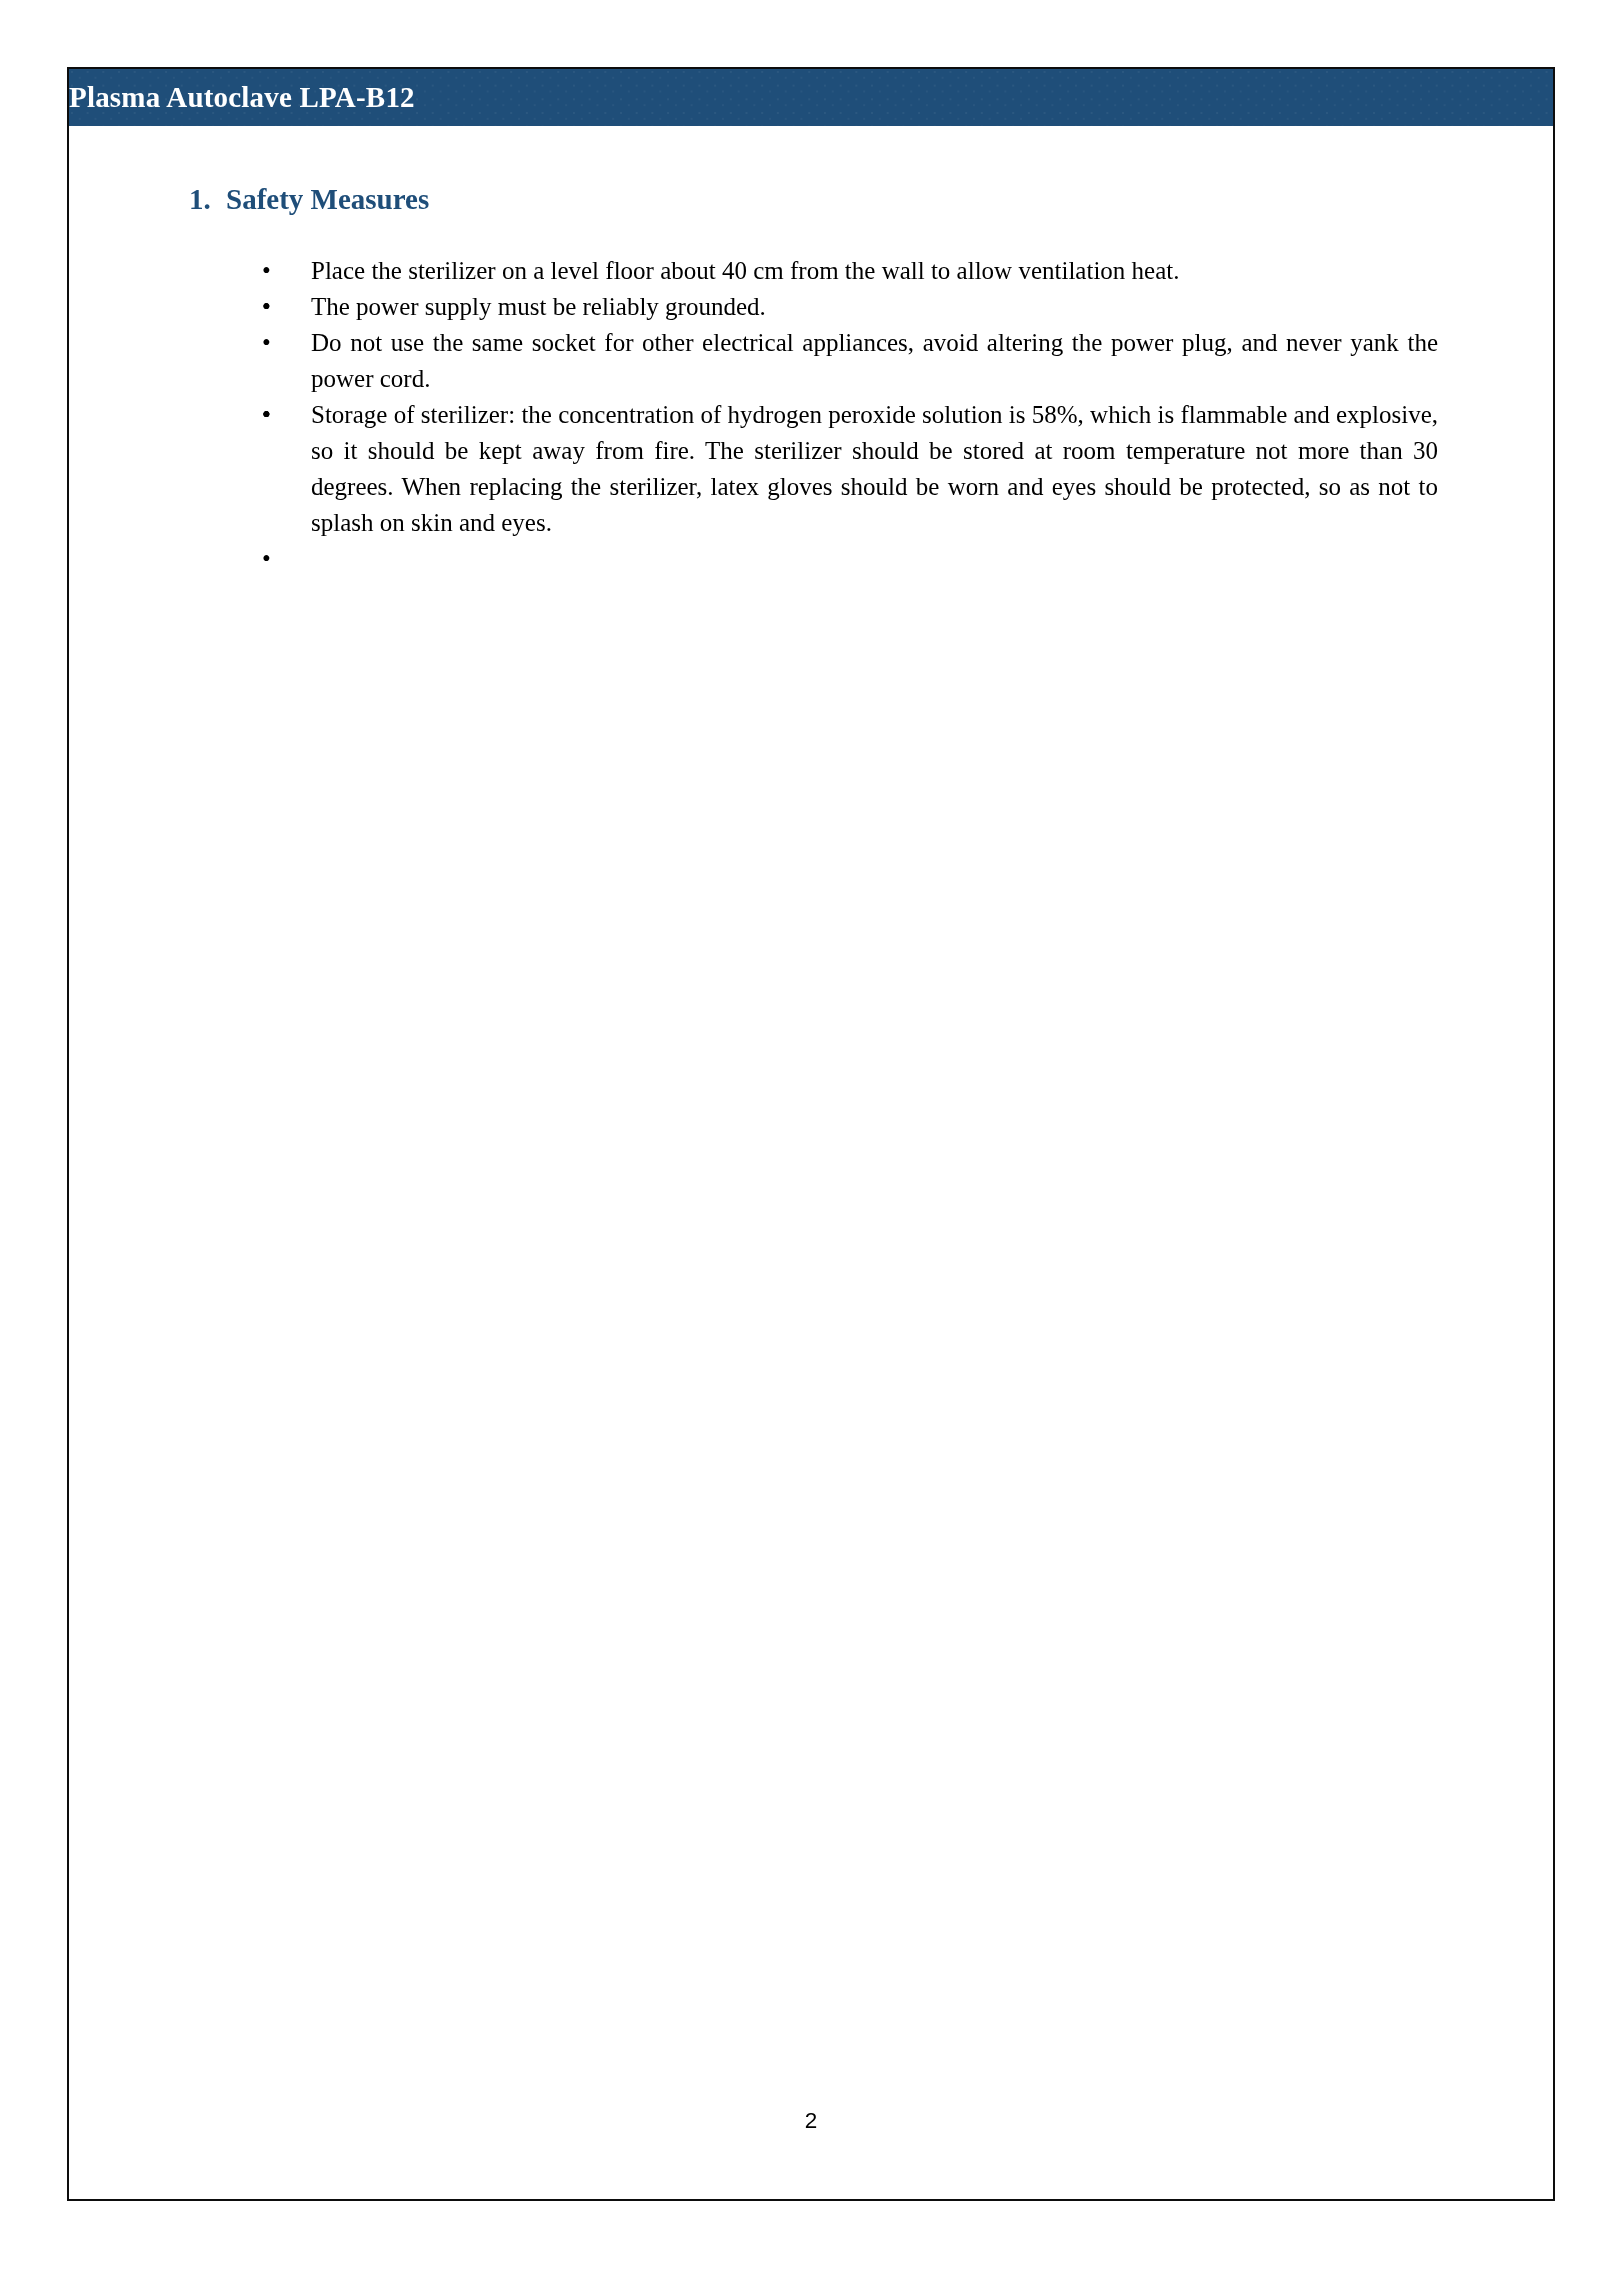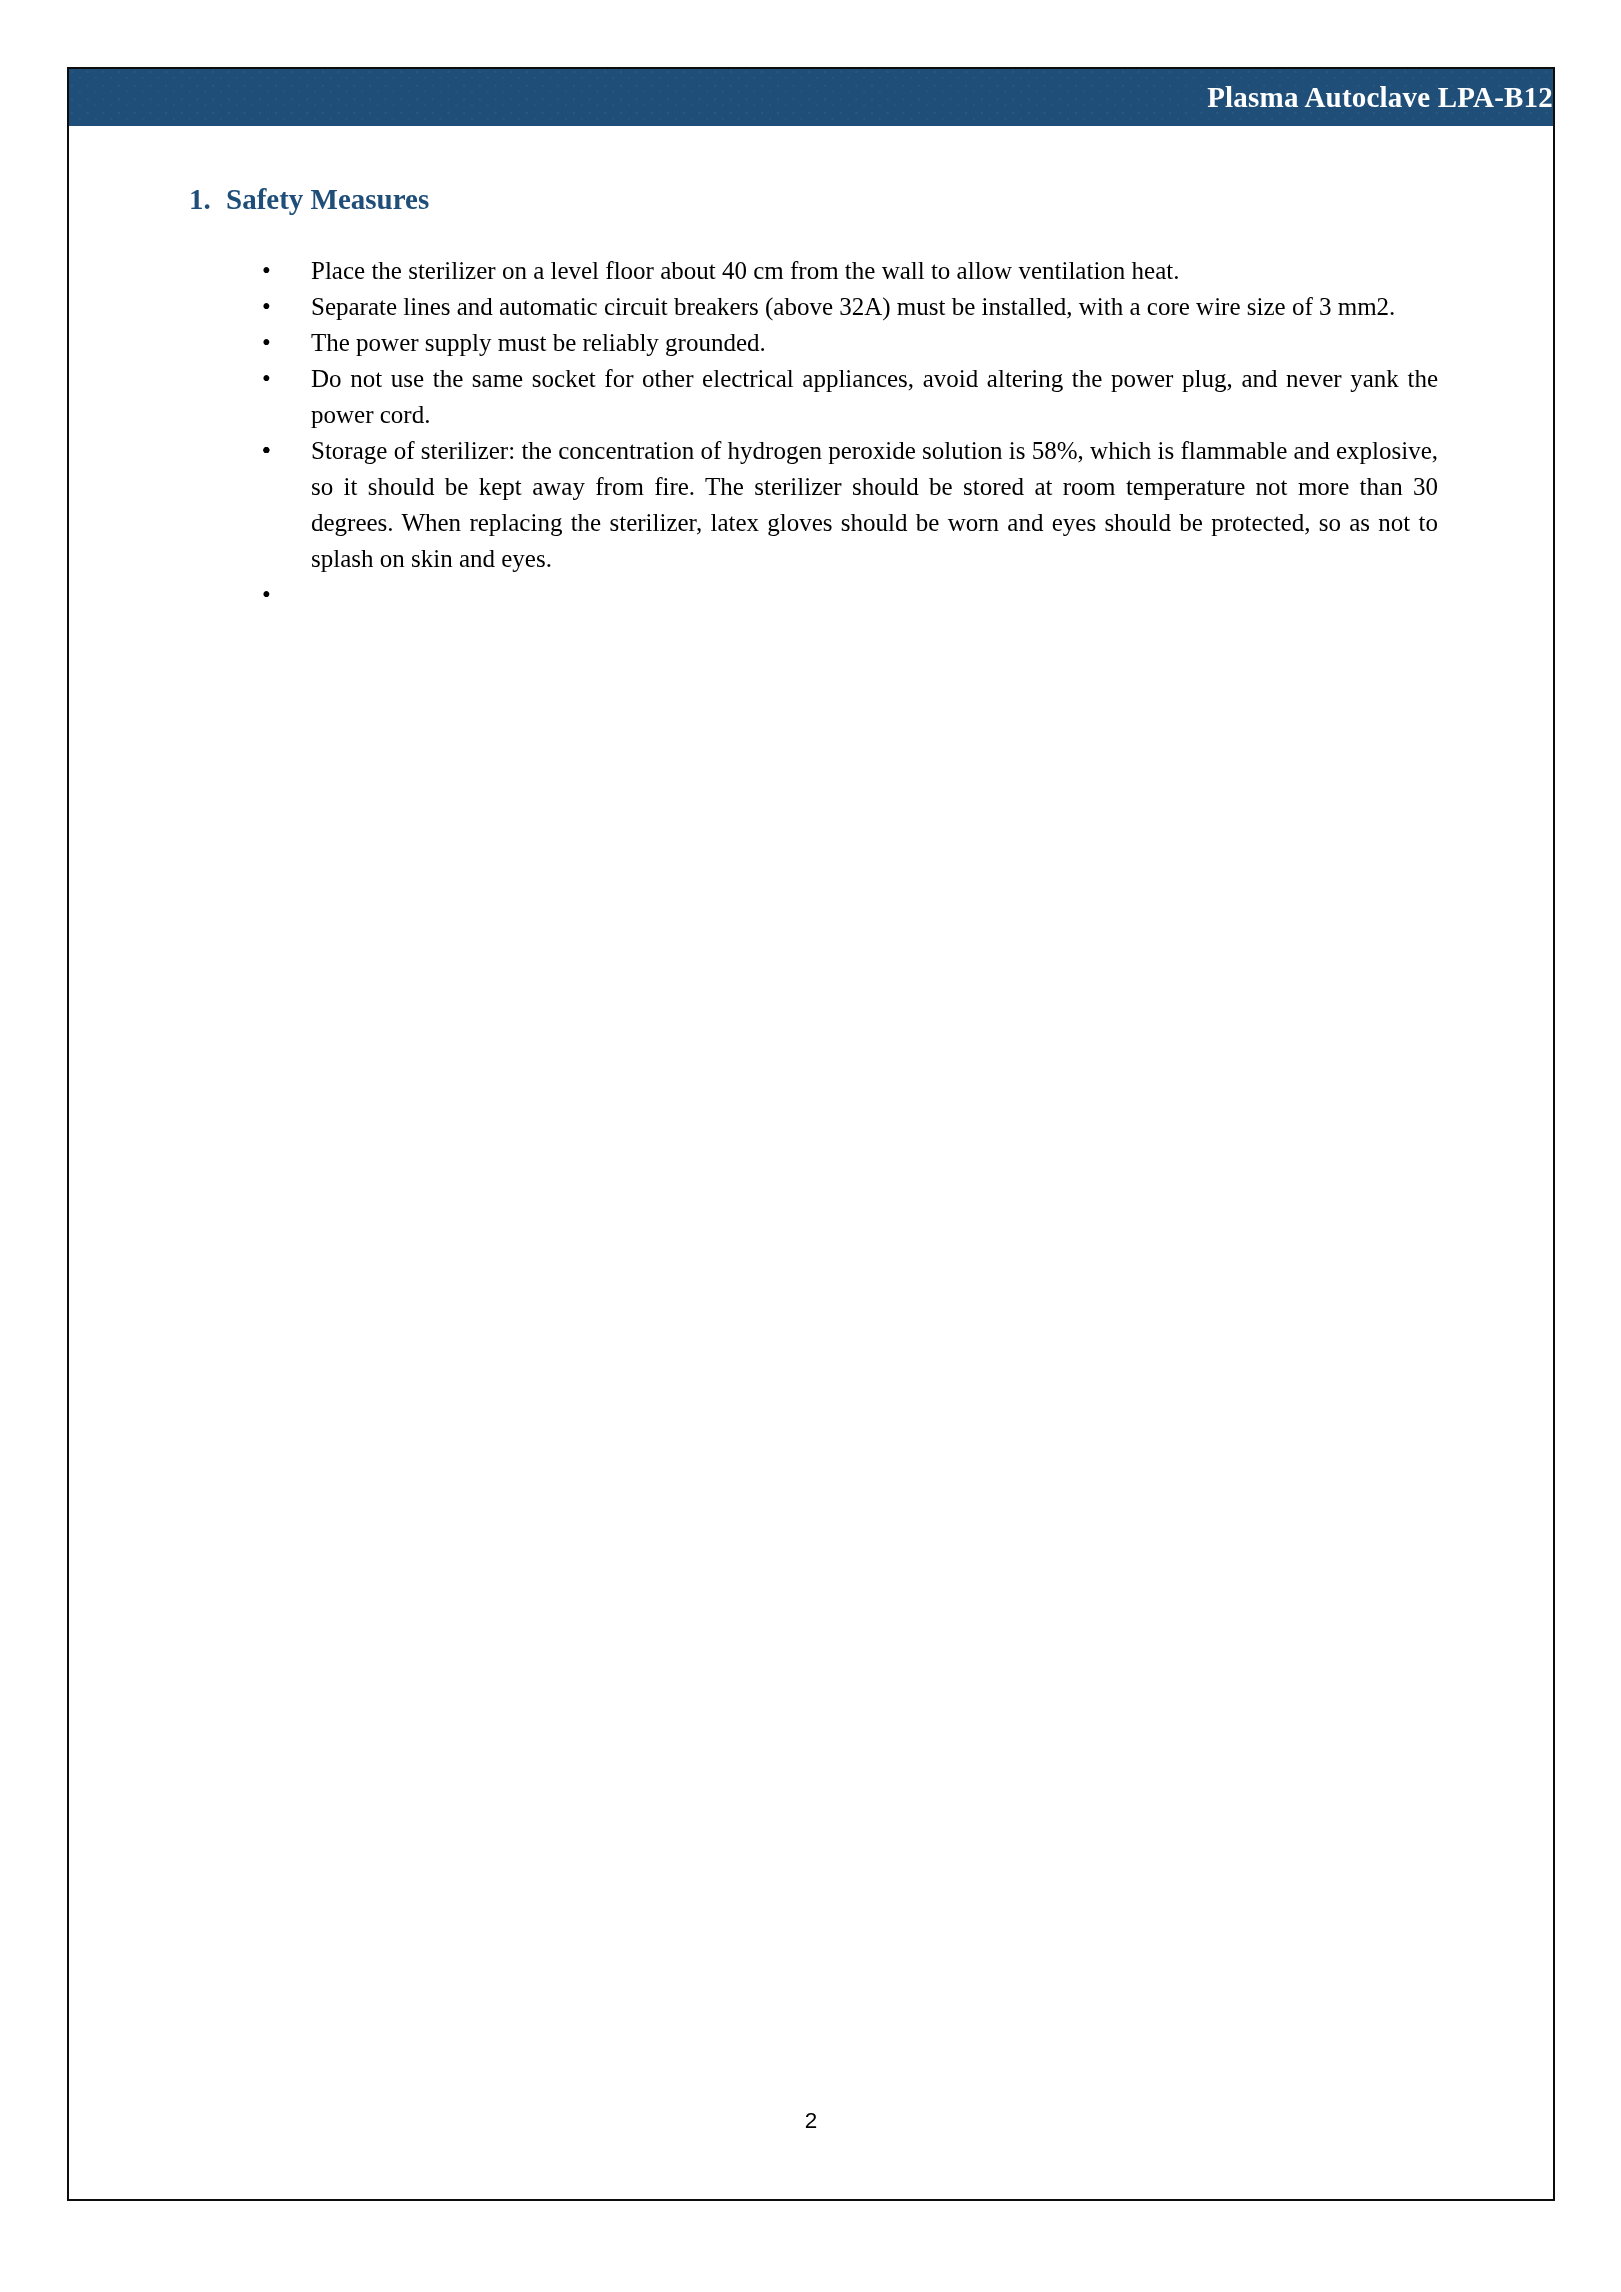--- a/index.html
+++ b/index.html
@@ -32,21 +32,21 @@
     top: 0;
     right: 0;
     height: 57px;
     background-color: #1f4e79;
     background-image:
       radial-gradient(circle at 2.9px 2.9px, rgba(255,255,255,0.055) 1px, transparent 1.4px),
       radial-gradient(circle at 10.8px 8.8px, rgba(255,255,255,0.045) 1px, transparent 1.4px);
     background-size: 15.7px 13.7px, 15.7px 13.7px;
     display: flex;
     align-items: center;
-    justify-content: flex-end;
+    justify-content: flex-start;
   }
   .header-title {
     color: #ffffff;
     font-family: "Liberation Serif", "DejaVu Serif", serif;
     font-weight: bold;
     font-size: 29px;
     letter-spacing: 0.2px;
     line-height: 1;
   }
   .content {
@@ -124,21 +124,21 @@
     </div>
 
     <div class="content">
 
       <div class="section-heading">
         <span class="num">1.</span><span>Safety Measures</span>
       </div>
 
       <ul class="bullet-list" id="bullet-list">
           <li class="bullet-item"><span class="dot">•</span><span>Place the sterilizer on a level floor about 40 cm from the wall to allow ventilation heat.</span></li>
-          <li class="bullet-item"><span class="dot">•</span><span>Separate lines and automatic circuit breakers (above 32A) must be installed, with a core wire size of 3 mm2.</span></li>
+          <li class="bullet-item"><span class="dot">•</span></li>
           <li class="bullet-item"><span class="dot">•</span><span>The power supply must be reliably grounded.</span></li>
           <li class="bullet-item"><span class="dot">•</span><span>Do not use the same socket for other electrical appliances, avoid altering the power plug, and never yank the power cord.</span></li>
           <li class="bullet-item"><span class="dot">•</span></li>
           <li class="bullet-item"><span class="dot">•</span></li>
           <li class="bullet-item"><span class="dot">•</span><b>Storage of sterilizer:</b><span> the concentration of hydrogen peroxide solution is 58%, which is flammable and explosive, so it should be kept away from fire. The sterilizer should be stored at room temperature not more than 30 degrees. When replacing the sterilizer, latex gloves should be worn and eyes should be protected, so as not to splash on skin and eyes.</span></li>
           <li class="bullet-item"><span class="dot">•</span></li>
         </ul>
 
       <div class="page-number">2</div>
 

